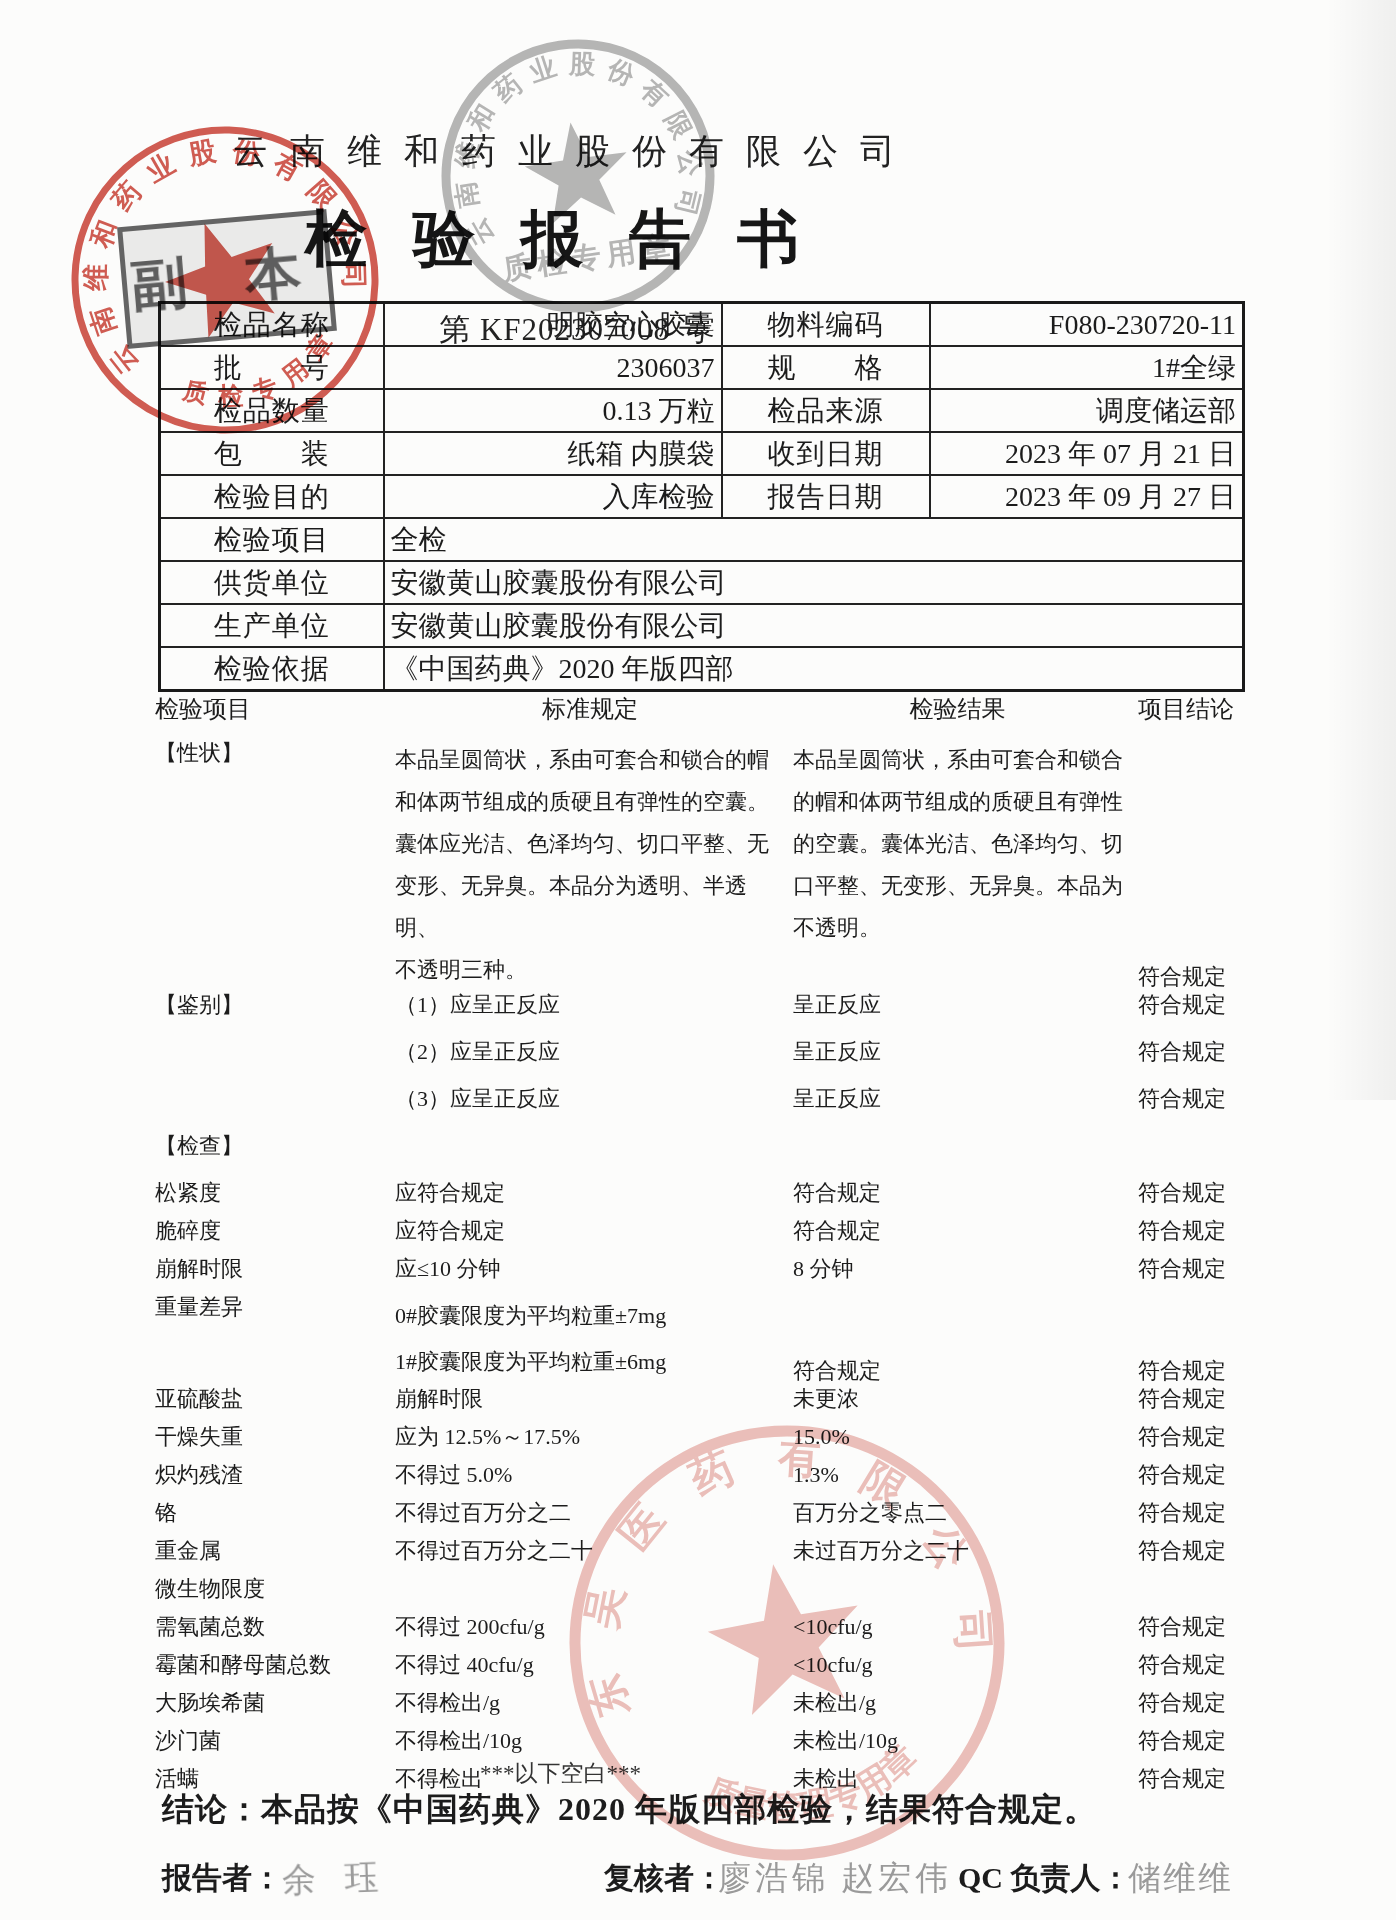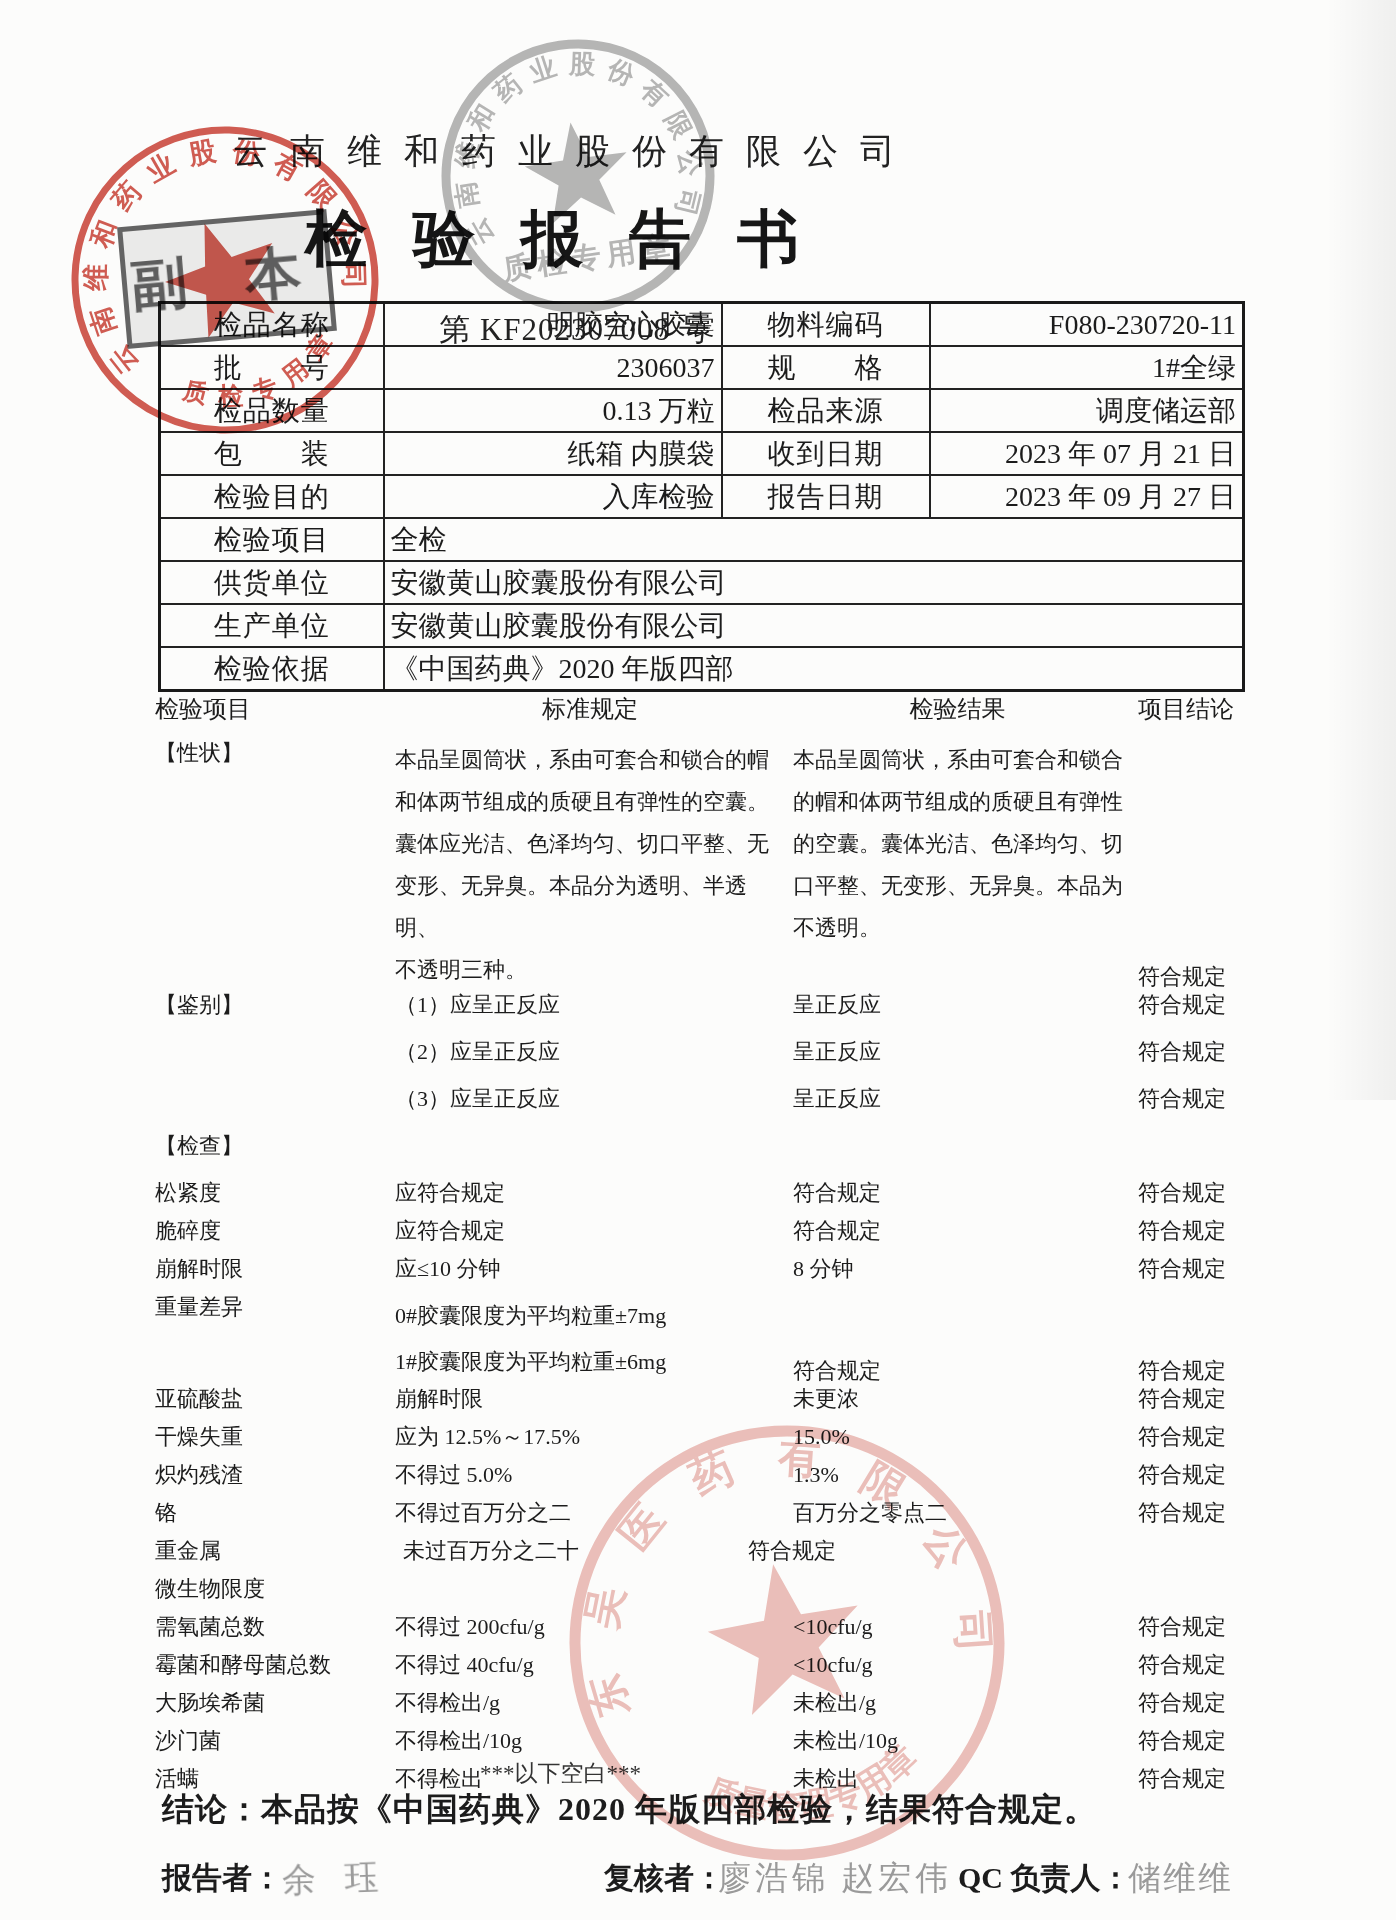--- a/index.html
+++ b/index.html
@@ -241,20 +241,21 @@
           <div class="c-concl">符合规定</div>
         </div>
         <div class="rrow">
           <div class="c-item">铬</div>
           <div class="c-std">不得过百万分之二</div>
           <div class="c-res">百万分之零点二</div>
           <div class="c-concl">符合规定</div>
         </div>
         <div class="rrow">
           <div class="c-item">重金属</div>
+          <div class="c-std">不得过百万分之二十</div>
           <div class="c-res">未过百万分之二十</div>
           <div class="c-concl">符合规定</div>
         </div>
         <div class="rrow">
           <div class="c-item">微生物限度</div>
           <div class="c-std"></div>
           <div class="c-res"></div>
           <div class="c-concl"></div>
         </div>
         <div class="rrow">

